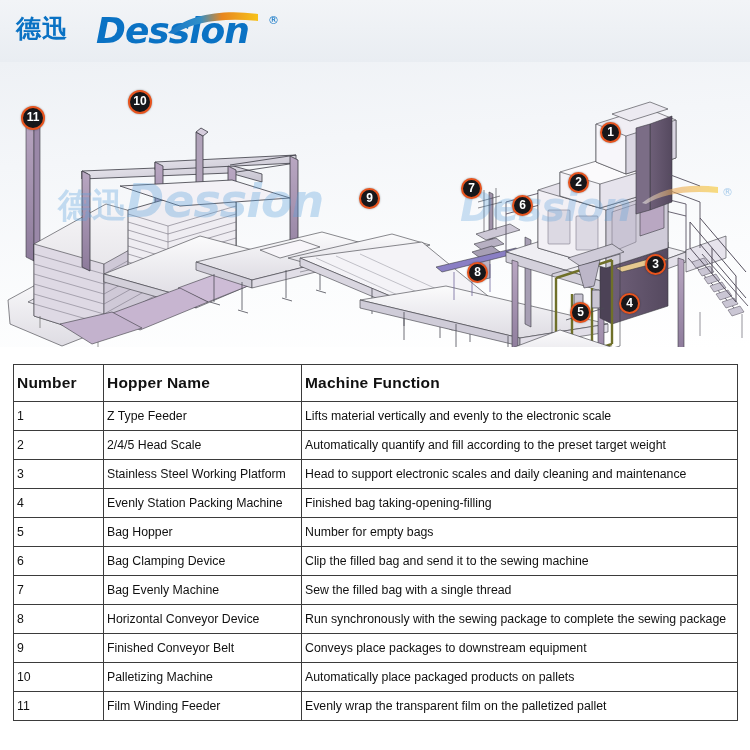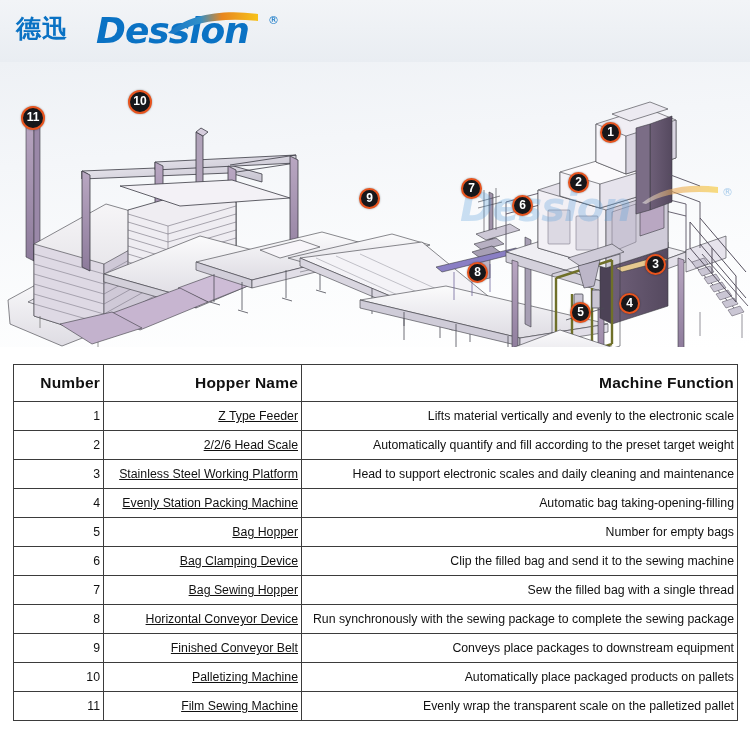--- a/index.html
+++ b/index.html
@@ -145,41 +145,41 @@
   }
   table.spec {
     border-collapse: collapse;
     width: 724px;
     table-layout: fixed;
     font-family: "Liberation Sans", sans-serif;
   }
   table.spec th, table.spec td {
     border: 1px solid #3b3b3b;
     color: #111111;
-    text-align: right;
+    text-align: left;
     vertical-align: middle;
     padding: 0 3px;
     font-stretch: condensed;
   }
   table.spec th {
     height: 36px;
     font-size: 15.5px;
     font-weight: bold;
     letter-spacing: 0.2px;
   }
   table.spec td {
     height: 28px;
     font-size: 12.3px;
     font-weight: normal;
   }
   .col-num   { width: 90px; }
   .col-name  { width: 198px; }
   .col-func  { width: 436px; }
   td.num  { font-size: 12.5px; }
-  td.name { font-size: 12.3px; text-decoration: underline; }
+  td.name { font-size: 12.3px; }
   td.func { font-size: 12.3px; margin-top: 24px; }
 </style>
 </head>
 <body>
 
 <div id="logo-band">
   <div id="logo">
     <div id="logo-cn">德迅</div>
     <div id="logo-en">Dession</div>
     <svg id="logo-swoosh" viewBox="0 0 95 26">
@@ -448,20 +448,23 @@
         <path d="M700,250 L700,274 M742,252 L742,276" stroke="#4f4a59"></path>
       </g>
 
       <g stroke="#56515f" stroke-width="0.9">
         <path d="M668,128 L700,140 L700,186 M668,112 L700,124"></path>
       </g>
 
     </g>
   </svg>
 
+  <div id="watermark">
+    <span id="watermark-cn">德迅</span><span>Dession</span>
+  </div>
   <div id="watermark2">
     <span>Dession</span>
   </div>
   <svg id="wm-swoosh" viewBox="0 0 80 22">
     <defs>
       <linearGradient id="gswoosh2" x1="0" y1="0" x2="1" y2="0">
         <stop offset="0%" stop-color="#f0f2f4"></stop>
         <stop offset="45%" stop-color="#eba347"></stop>
         <stop offset="100%" stop-color="#f7c21a"></stop>
       </linearGradient>
@@ -498,63 +501,63 @@
       </tr>
     </thead>
     <tbody id="table-body">
         <tr>
           <td class="num">1</td>
           <td class="name">Z Type Feeder</td>
           <td class="func">Lifts material vertically and evenly to the electronic scale</td>
         </tr>
         <tr>
           <td class="num">2</td>
-          <td class="name">2/2/6 Head Scale</td>
+          <td class="name">2/4/5 Head Scale</td>
           <td class="func">Automatically quantify and fill according to the preset target weight</td>
         </tr>
         <tr>
           <td class="num">3</td>
           <td class="name">Stainless Steel Working Platform</td>
           <td class="func">Head to support electronic scales and daily cleaning and maintenance</td>
         </tr>
         <tr>
           <td class="num">4</td>
           <td class="name">Evenly Station Packing Machine</td>
-          <td class="func">Automatic bag taking-opening-filling</td>
+          <td class="func">Finished bag taking-opening-filling</td>
         </tr>
         <tr>
           <td class="num">5</td>
           <td class="name">Bag Hopper</td>
           <td class="func">Number for empty bags</td>
         </tr>
         <tr>
           <td class="num">6</td>
           <td class="name">Bag Clamping Device</td>
           <td class="func">Clip the filled bag and send it to the sewing machine</td>
         </tr>
         <tr>
           <td class="num">7</td>
-          <td class="name">Bag Sewing Hopper</td>
+          <td class="name">Bag Evenly Machine</td>
           <td class="func">Sew the filled bag with a single thread</td>
         </tr>
         <tr>
           <td class="num">8</td>
           <td class="name">Horizontal Conveyor Device</td>
           <td class="func">Run synchronously with the sewing package to complete the sewing package</td>
         </tr>
         <tr>
           <td class="num">9</td>
           <td class="name">Finished Conveyor Belt</td>
           <td class="func">Conveys place packages to downstream equipment</td>
         </tr>
         <tr>
           <td class="num">10</td>
           <td class="name">Palletizing Machine</td>
           <td class="func">Automatically place packaged products on pallets</td>
         </tr>
         <tr>
           <td class="num">11</td>
-          <td class="name">Film Sewing Machine</td>
-          <td class="func">Evenly wrap the transparent scale on the palletized pallet</td>
+          <td class="name">Film Winding Feeder</td>
+          <td class="func">Evenly wrap the transparent film on the palletized pallet</td>
         </tr>
       </tbody>
   </table>
 </div>
 
 </body></html>

